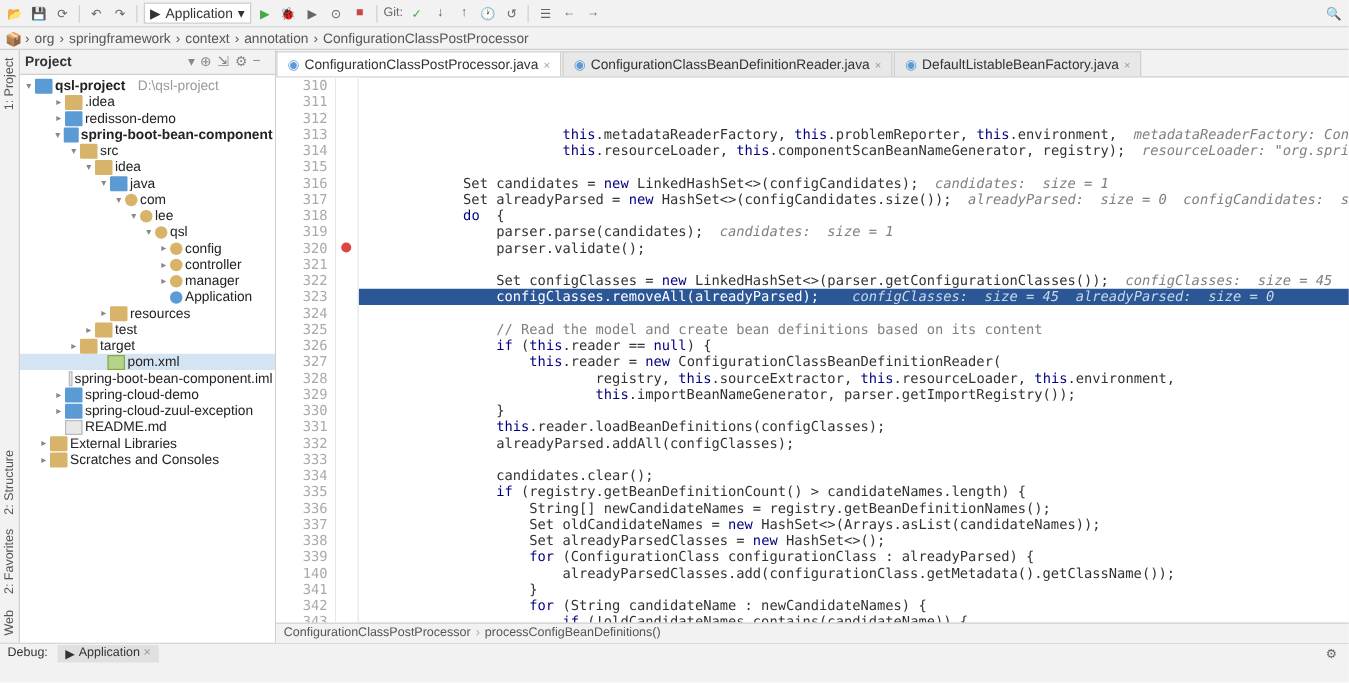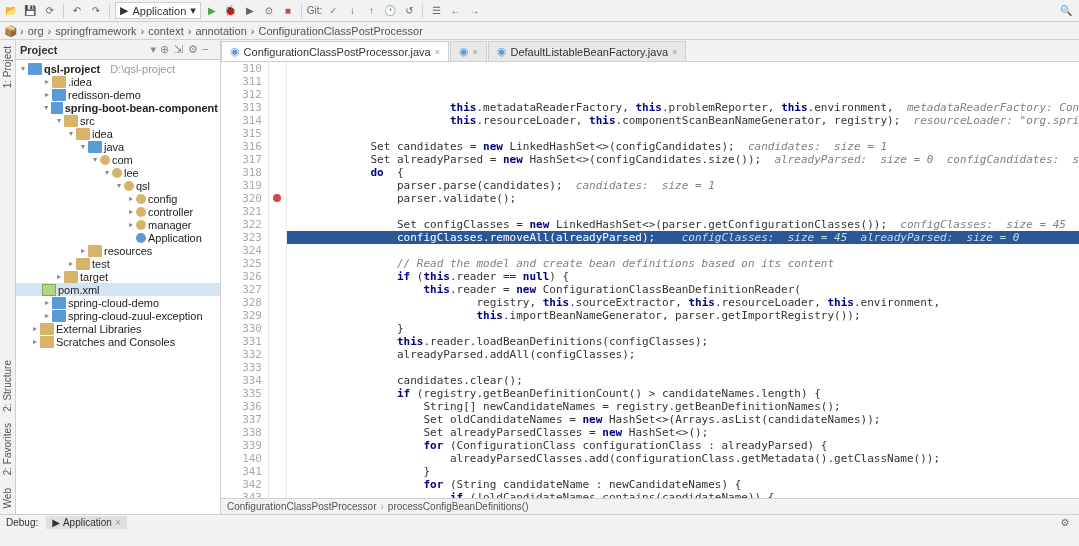--- a/index.html
+++ b/index.html
@@ -37,22 +37,22 @@
 .tab.active { background: #fff; }
 .tab .close { color: #999; font-size: 9px; }
 .code-area { flex: 1; display: flex; overflow: hidden; font-family: "Consolas", monospace; font-size: 11px; position: relative; }
 .gutter { width: 48px; background: #fff; border-right: 1px solid #e8e8e8; text-align: right; color: #aaa; padding: 0 6px 0 0; line-height: 13px; user-select: none; }
 .gutter2 { width: 18px; background: #fff; border-right: 1px solid #e8e8e8; }
 .code { flex: 1; overflow: hidden; line-height: 13px; white-space: pre; position: relative; }
 .code-line { height: 13px; padding-left: 4px; }
 .code-line.hl { background: #2b5797; color: #fff; }
 .code-line.hl .kw, .code-line.hl .str, .code-line.hl .com, .code-line.hl .this, .code-line.hl .fld, .code-line.hl .comval { color: #fff; }
 .code-line.hl .comval { color: #c8d8e8; font-style: italic; }
-.kw { color: #000080; font-weight: bold; }
-.com { color: #808080; font-style: italic; }
+.kw { color: #000080; font-weight: normal; }
+.com { color: #808080; }
 .comval { color: #808080; font-style: italic; }
 .statusbar { height: 16px; background: #f2f2f2; border-top: 1px solid #d0d0d0; display: flex; align-items: center; padding: 0 6px; font-size: 10px; color: #555; }
 .debugbar { height: 16px; background: #f2f2f2; border-top: 1px solid #d0d0d0; display: flex; align-items: center; padding: 0 6px; font-size: 10px; }
 .breakpoint { width: 8px; height: 8px; background: #d44; border-radius: 50%; display: inline-block; margin-left: 4px; }
 </style>
 </head>
 <body>
 
 <div class="toolbar">
   <span class="tb-icon">📂</span>
@@ -196,34 +196,44 @@
           <div class="tree-item" style="padding-left: 50px;">
             <span class="arrow">▸</span>
             <span class="ticon folder"></span>
             <span class="label ">test</span>
           </div>
           <div class="tree-item" style="padding-left: 38px;">
             <span class="arrow">▸</span>
             <span class="ticon folder"></span>
             <span class="label ">target</span>
           </div>
-          <div class="tree-item selected" style="padding-left: 16px;">
+          <div class="tree-item selected" style="padding-left: 60px;">
             <span class="arrow"></span>
             <span class="ticon xml"></span>
             <span class="label ">pom.xml</span>
           </div>
+          <div class="tree-item" style="padding-left: 38px;">
+            <span class="arrow"></span>
+            <span class="ticon file"></span>
+            <span class="label ">spring-boot-bean-component.iml</span>
+          </div>
           <div class="tree-item" style="padding-left: 26px;">
             <span class="arrow">▸</span>
             <span class="ticon folder-blue"></span>
             <span class="label ">spring-cloud-demo</span>
           </div>
           <div class="tree-item" style="padding-left: 26px;">
             <span class="arrow">▸</span>
             <span class="ticon folder-blue"></span>
             <span class="label ">spring-cloud-zuul-exception</span>
+          </div>
+          <div class="tree-item" style="padding-left: 26px;">
+            <span class="arrow"></span>
+            <span class="ticon file"></span>
+            <span class="label ">README.md</span>
           </div>
           <div class="tree-item" style="padding-left: 14px;">
             <span class="arrow">▸</span>
             <span class="ticon folder"></span>
             <span class="label ">External Libraries</span>
           </div>
           <div class="tree-item" style="padding-left: 14px;">
             <span class="arrow">▸</span>
             <span class="ticon folder"></span>
             <span class="label ">Scratches and Consoles</span>
@@ -235,20 +245,21 @@
   <div class="editor">
     <div class="tabs">
       <div id="tabs-container" style="display:flex">
           <div class="tab active">
             <span style="color:#5b9bd5">◉</span>
             <span>ConfigurationClassPostProcessor.java</span>
             <span class="close">×</span>
           </div>
           <div class="tab">
             <span style="color:#5b9bd5">◉</span>
+            <span>ConfigurationClassBeanDefinitionReader.java</span>
             <span class="close">×</span>
           </div>
           <div class="tab">
             <span style="color:#5b9bd5">◉</span>
             <span>DefaultListableBeanFactory.java</span>
             <span class="close">×</span>
           </div>
         </div>
     </div>
     <div class="code-area">

